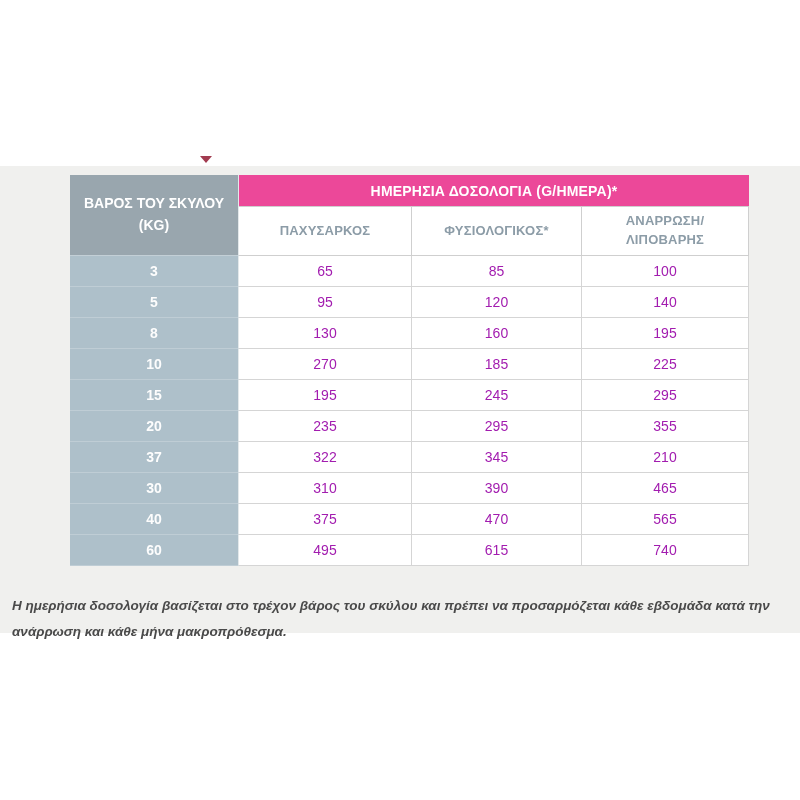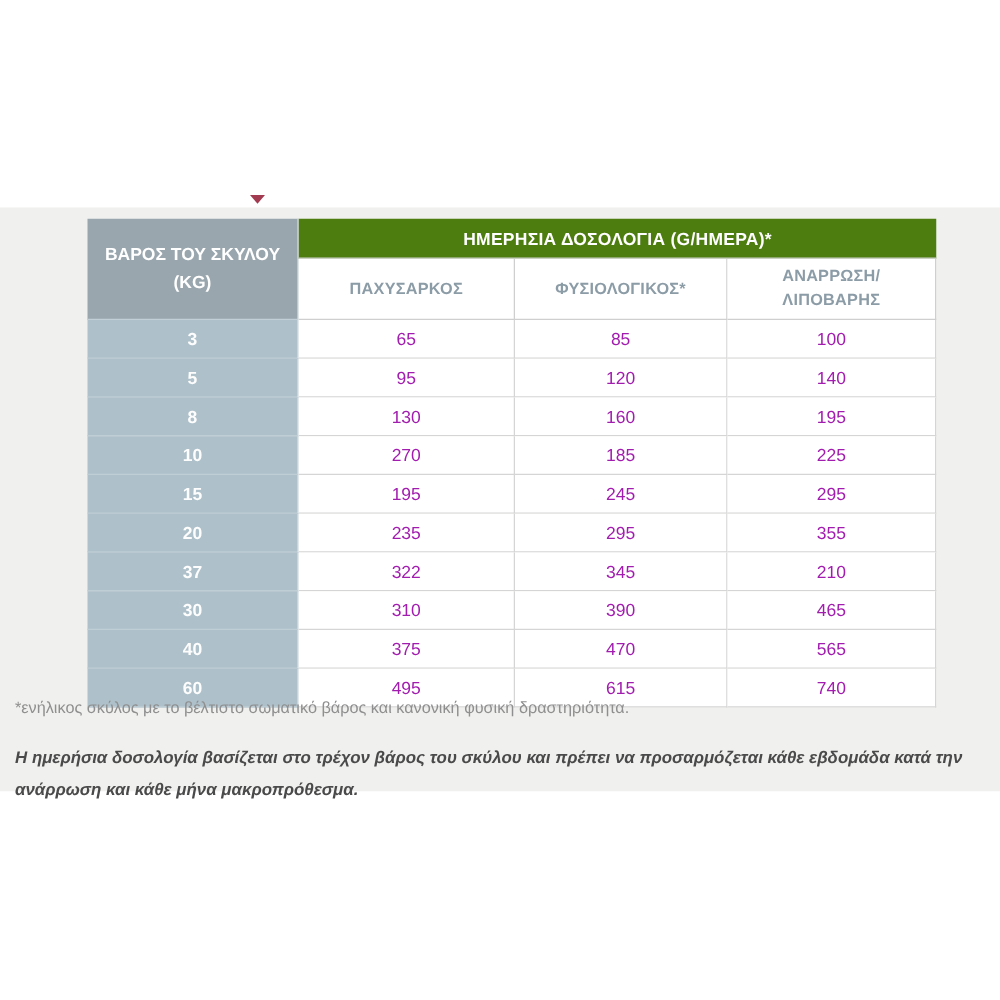--- a/index.html
+++ b/index.html
@@ -50,21 +50,21 @@
   .weight-header {
     background: #99a6ae;
     color: #ffffff;
     font-weight: bold;
     font-size: 14px;
     line-height: 1.55;
     border-right: 1px solid #e3e8ea;
     border-bottom: 1px solid #c3cfd6;
   }
   .span-header {
-    background: #4d7c0f;
+    background: #ec4899;
     color: #ffffff;
     font-weight: bold;
     font-size: 14px;
     height: 31px;
     border-bottom: 1px solid #cfcfcf;
     letter-spacing: 0.2px;
   }
   .col-header {
     background: #ffffff;
     color: #8c9ca7;
@@ -201,17 +201,16 @@
       </tr>
       <tr>
         <th class="weight-cell">60</th>
         <td class="dose-cell">495</td>
         <td class="dose-cell">615</td>
         <td class="dose-cell">740</td>
       </tr>
     </tbody>
   </table>
 
-  <div class="footnote-asterisk">*ενήλικος σκύλος με το βέλτιστο σωματικό βάρος και κανονική φυσική δραστηριότητα.</div>
 
   <div class="footnote-dosage">Η ημερήσια δοσολογία βασίζεται στο τρέχον βάρος του σκύλου και πρέπει να προσαρμόζεται κάθε εβδομάδα κατά την ανάρρωση και κάθε μήνα μακροπρόθεσμα.</div>
 
 </div>
 
 </body></html>

